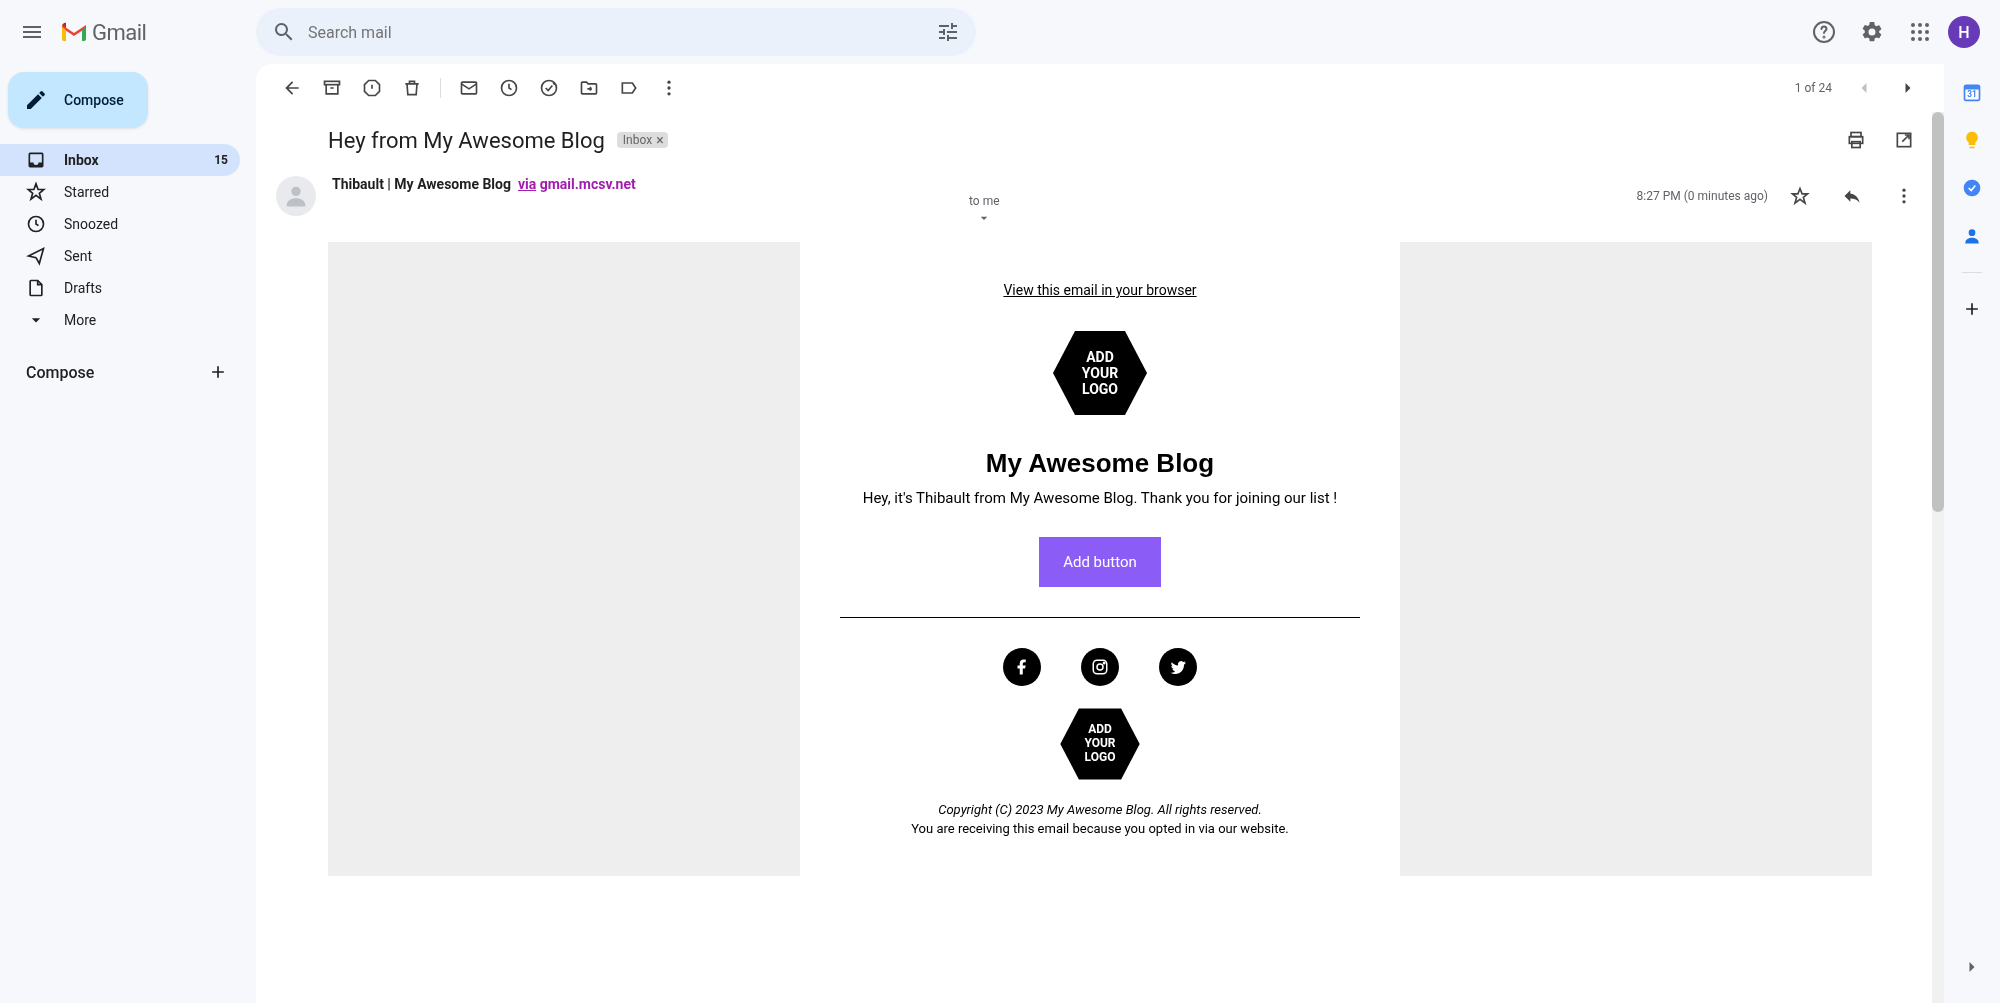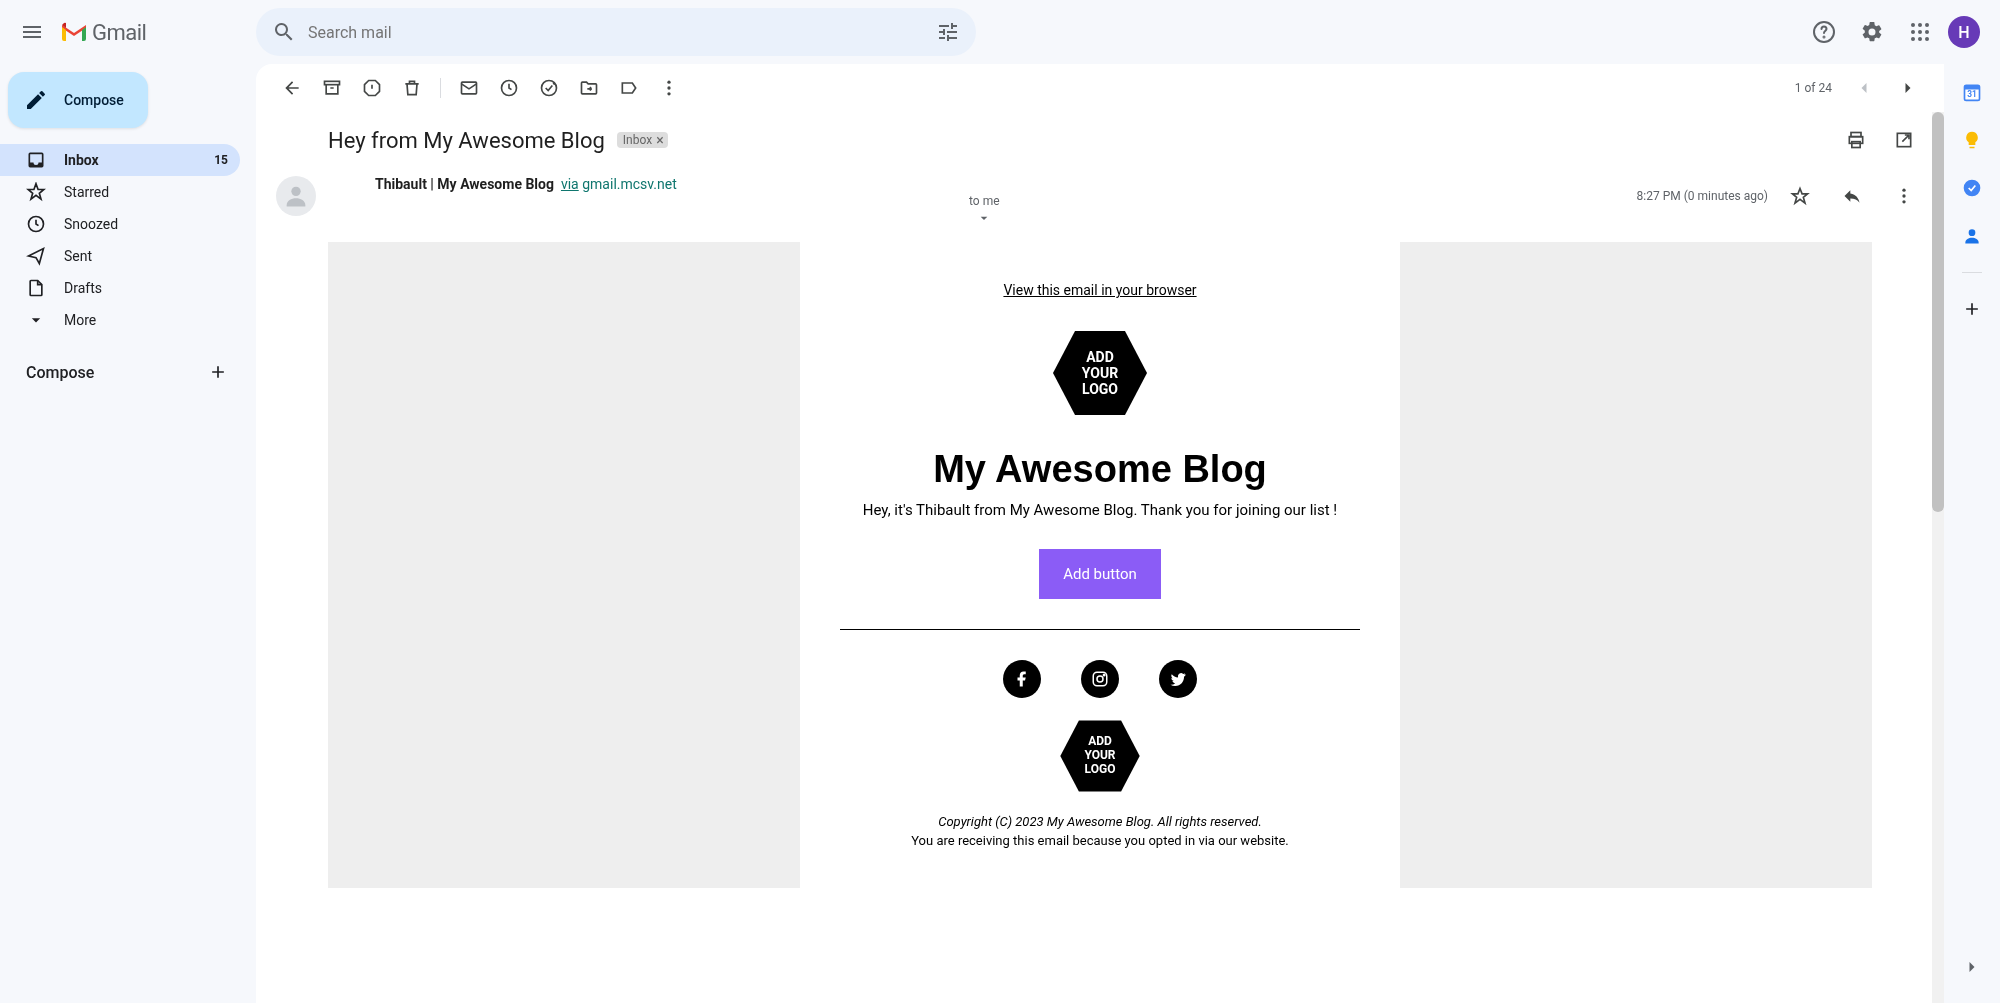--- a/index.html
+++ b/index.html
@@ -46,34 +46,34 @@
 .subject-row { padding: 8px 20px 8px 72px; display:flex; align-items:center;}
 .subject { font-size:22px; font-weight:400; color:#1f1f1f;}
 .label-chip { margin-left: 12px; background:#ddd; color:#666; font-size:12px; padding: 1px 4px 1px 6px; border-radius: 4px; display:inline-flex; align-items:center; gap:4px; cursor:pointer;}
 .label-chip .x { font-size:14px; line-height:1;}
 .subject-actions { margin-left:auto; display:flex; gap:8px;}
 
 .msg-header { padding: 8px 20px 16px 20px; display:flex; align-items:flex-start;}
 .sender-avatar { width:40px; height:40px; border-radius:50%; background:#e8eaed; display:flex; align-items:center; justify-content:center; margin-right: 16px;}
 .sender-block { flex:1;}
 .sender-line { font-size:14px;}
-.sender-name { font-weight:700; color:#1f1f1f;margin-left:43px;}
-.sender-via { color:#0f766e; font-weight:400;}
+.sender-name { font-weight:700; color:#1f1f1f;}
+.sender-via { color:#a21caf; font-weight:700;}
 .sender-via-u { text-decoration: underline;}
 .to-line { font-size:12px; color:#5f6368; margin-top:2px; display:flex; align-items:center; gap:2px;flex-direction:column;}
 .msg-meta { display:flex; align-items:center; gap:12px; color:#5f6368; font-size:12px;}
 
 
 .email-wrap { padding: 0 72px 40px 72px; overflow-y:auto;}
 .email-outer { background:#eee; display:flex; justify-content:center;}
 .email-inner { width: 600px; background:#fff; padding: 40px 20px;}
 .view-browser { text-align:center; font-size:14px; text-decoration:underline; color:#000; cursor:pointer; margin-bottom: 30px;}
 .logo-hex { width: 100px; height:90px; margin: 0 auto 30px; position:relative; display:flex; align-items:center; justify-content:center;}
 .logo-hex.small { width:86px; height:76px; margin: 20px auto;}
-.blog-title { text-align:center; font-size:38px; font-weight:700; color:#000; margin-bottom: 10px; font-family: Arial, sans-serif;}
+.blog-title { text-align:center; font-size:26px; font-weight:700; color:#000; margin-bottom: 10px; font-family: Arial, sans-serif;}
 .blog-text { text-align:center; font-size:15px; color:#000; margin-bottom: 30px;}
 .add-button { display:block; width:fit-content; margin: 0 auto 30px; background:#8b5cf6; color:#fff; padding: 16px 24px; font-size:15px; cursor:pointer; text-align:center;}
 .divider { border:none; border-top: 1px solid #000; margin: 0 20px 30px;}
 .socials { display:flex; justify-content:center; gap: 40px; margin-bottom: 10px;}
 .social { width:38px; height:38px; border-radius:50%; background:#000; display:flex; align-items:center; justify-content:center; cursor:pointer;}
 .footer-text { text-align:center; font-size:13px; color:#000; font-style:italic;}
 .footer-text.plain { font-style:normal; margin-top: 4px;}
 
 
 .right-rail { position:fixed; right:0; top:64px; bottom:0; width:56px; background:#f6f8fc; display:flex; flex-direction:column; align-items:center; padding-top: 8px; gap: 8px;}

